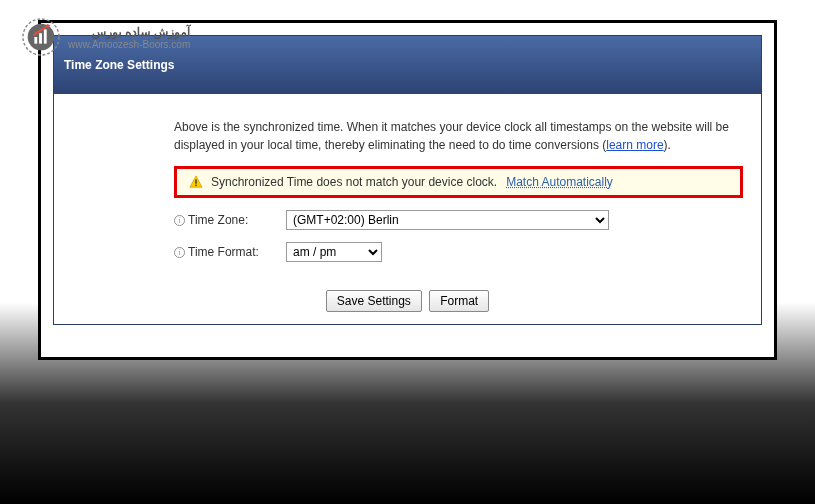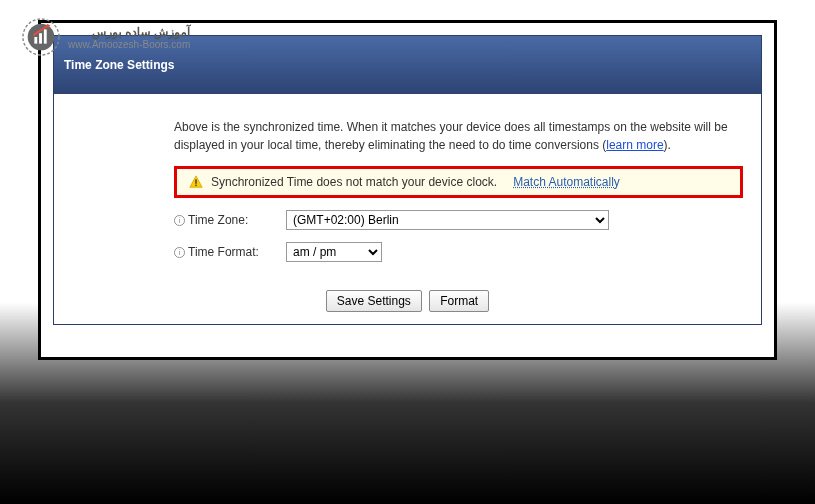--- a/index.html
+++ b/index.html
@@ -102,21 +102,21 @@
       font-size: 12px;
     }
     .warn-icon {
       width: 14px;
       height: 14px;
       flex-shrink: 0;
     }
     .warning-box .link {
       color: #2a5db0;
       text-decoration: underline dotted;
-      margin-left: 8px;
+      margin-left: 1px;
     }
     .form-row {
       display: flex;
       align-items: center;
       margin-top: 12px;
       gap: 12px;
     }
     .form-label {
       width: 100px;
       display: flex;
@@ -174,21 +174,21 @@
   </div>
 </div>
 
 <div class="outer-frame">
   <div class="panel">
     <div class="panel-header">Time Zone Settings</div>
     <div class="panel-body">
 
 
       <p class="description">
-        <span>Above is the synchronized time. When it matches your device does all timestamps on the website will be displayed in your local time, thereby eliminating the need to do time conversions (</span><a href="#">learn more</a><span>).</span>
+        <span>Above is the synchronized time. When it matches your device clock all timestamps on the website will be displayed in your local time, thereby eliminating the need to do time conversions (</span><a href="#">learn more</a><span>).</span>
       </p>
 
       <div class="warning-box">
         <span class="warn-icon">
           <svg viewBox="0 0 16 16">
             <polygon points="8,1 15,14 1,14" fill="#ffcc00" stroke="#cc9900" stroke-width="0.8"></polygon>
             <rect x="7.2" y="5" width="1.6" height="5" fill="#333"></rect>
             <rect x="7.2" y="11" width="1.6" height="1.6" fill="#333"></rect>
           </svg>
         </span>

